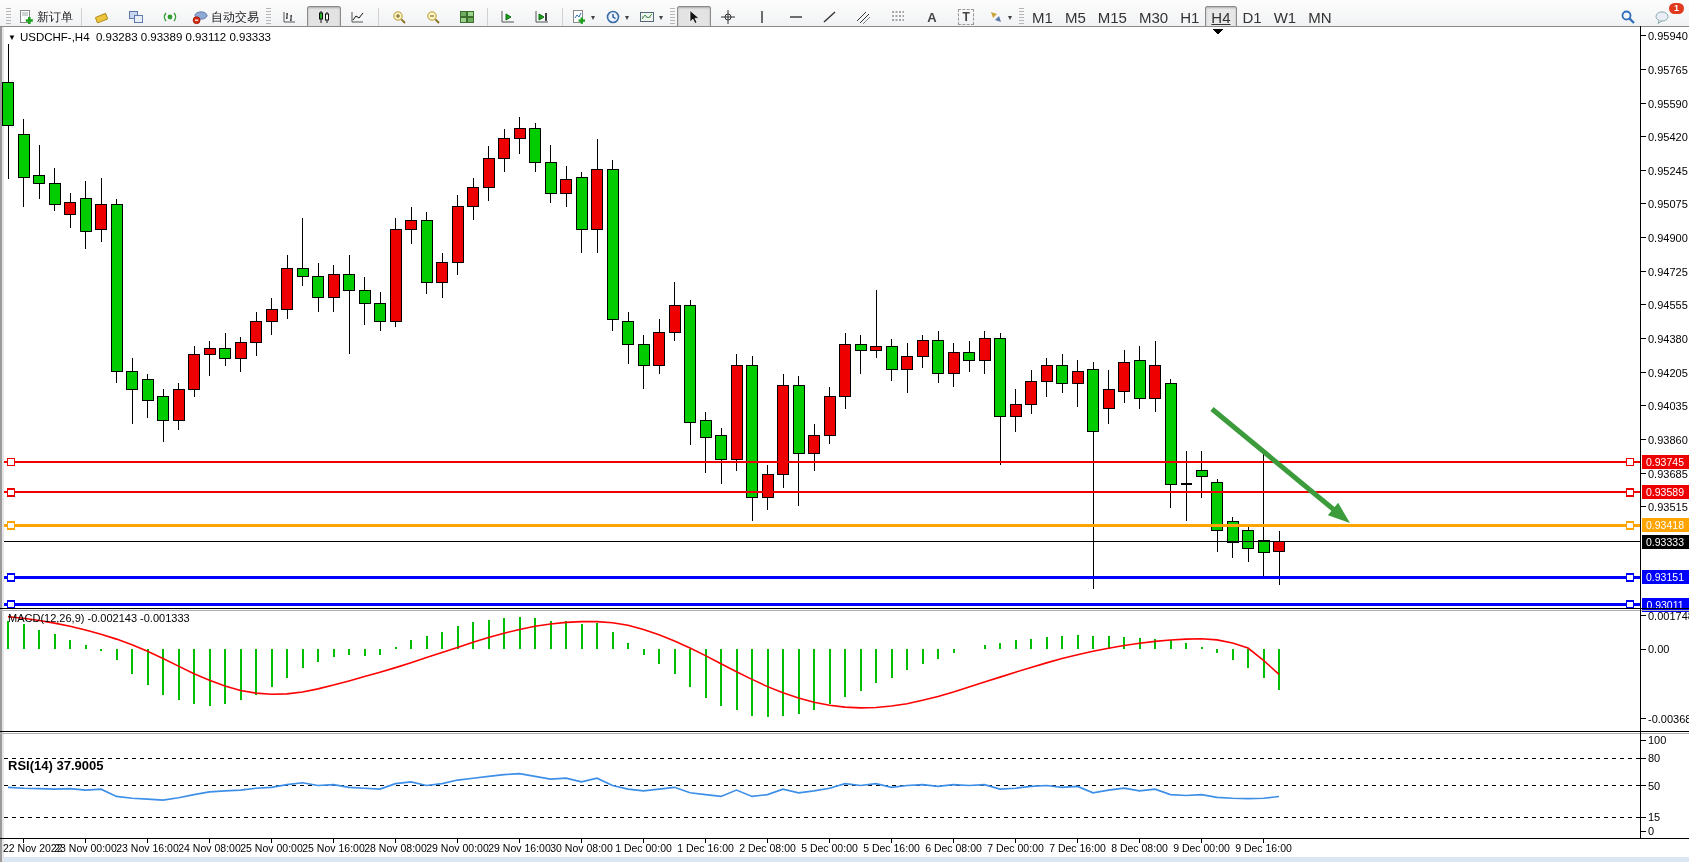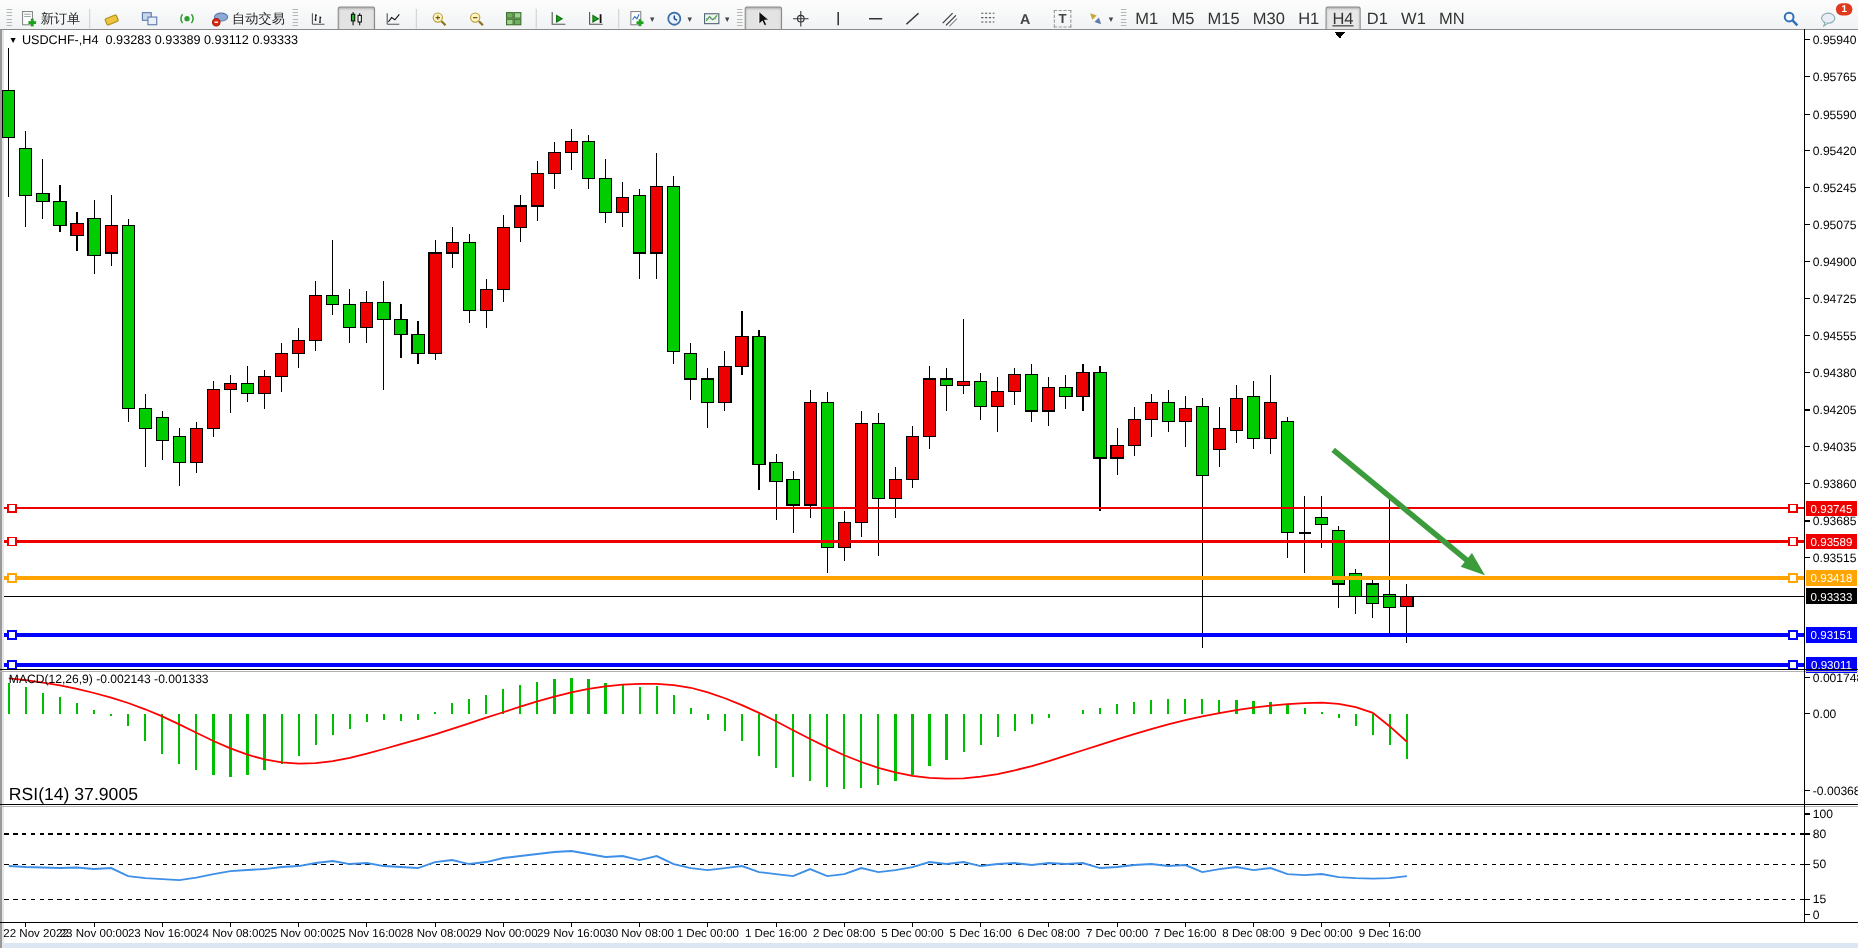--- a/index.html
+++ b/index.html
@@ -18,21 +18,21 @@
     background:repeating-linear-gradient(to bottom,#b5b5b5 0 1px,transparent 1px 3px);}
   .caret{font-size:8px;color:#444;margin-left:1px;}
   .spacer{flex:1 1 auto;}
   .badge{position:absolute;top:-4px;right:-6px;background:#e03a1e;color:#fff;border-radius:8px;
     font-size:9px;line-height:11px;min-width:11px;height:11px;text-align:center;padding:0 2px;font-weight:bold;}
   .icon16{width:16px;height:16px;display:block;flex:0 0 auto;}
   
   .chart-text{position:absolute;color:#000;font-size:11.5px;z-index:5;white-space:pre;}
   #infoLine{top:31px;left:8px;text-align:right;}
   #macdLabel{top:612px;left:8px;font-size:11px;}
-  #rsiLabel{top:714px;left:8px;font-size:16px;}
+  #rsiLabel{top:758px;left:8px;font-size:13px;font-weight:bold;}
   .tri{font-size:8px;vertical-align:1px;margin-right:4px;}
   svg.chartsvg{position:absolute;top:26px;left:0;z-index:1;}
 </style>
 </head>
 <body>
 
 <div class="toolbar">
   <div class="handle"></div>
 
   <div class="tbtn">

